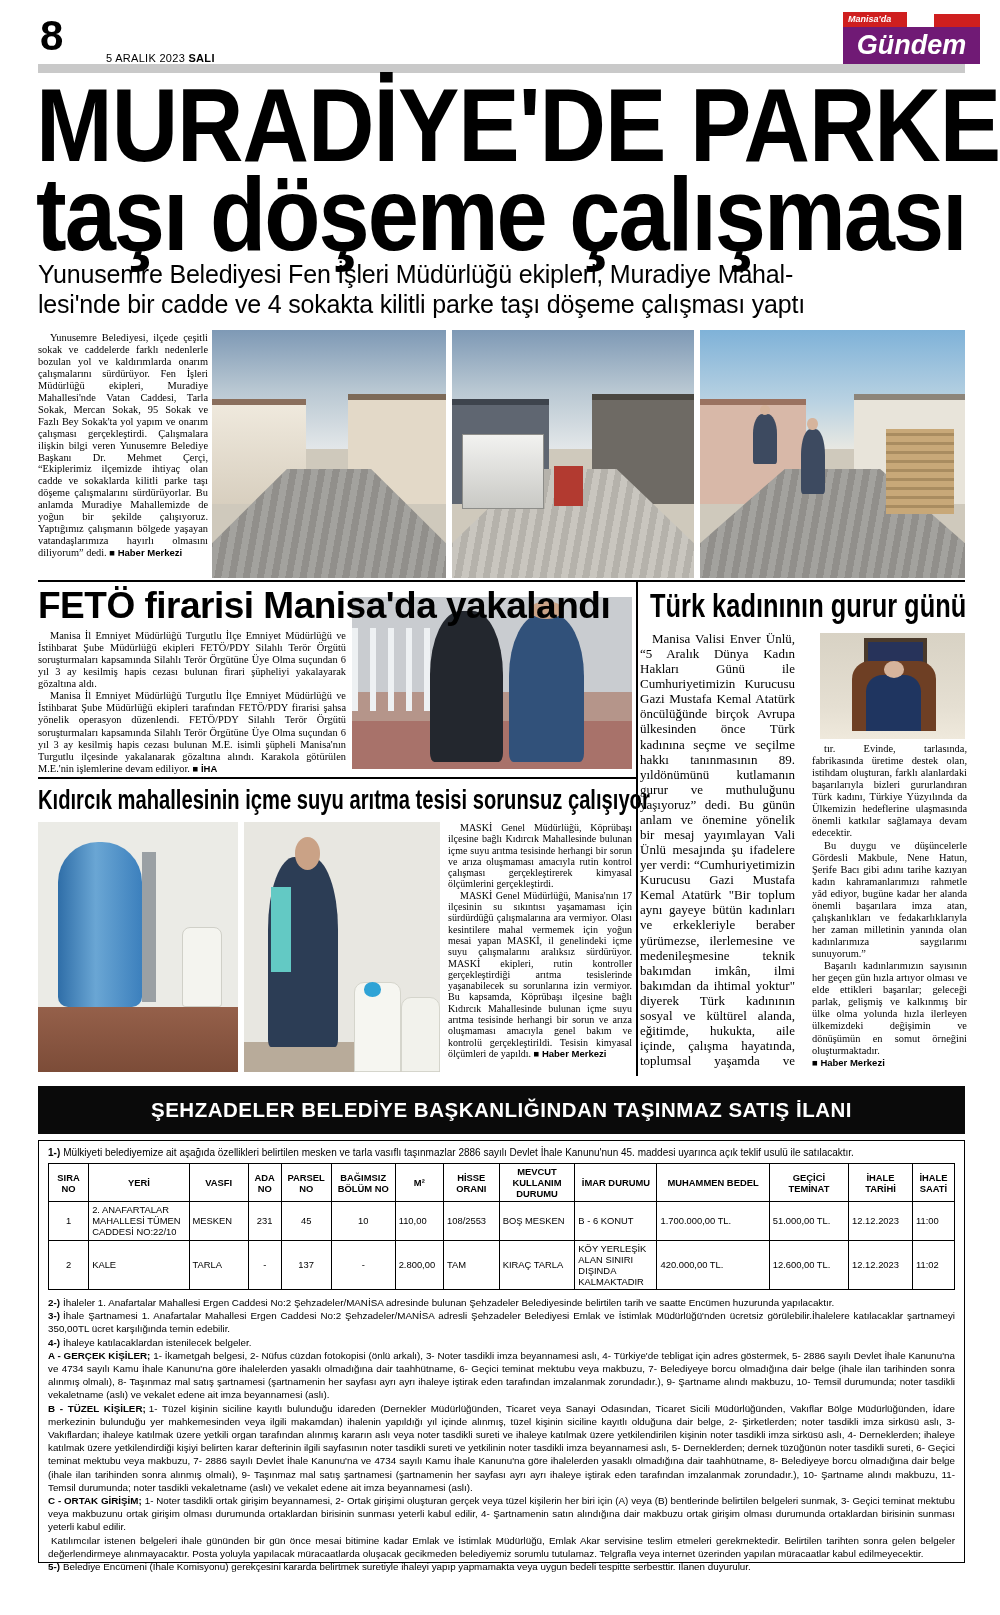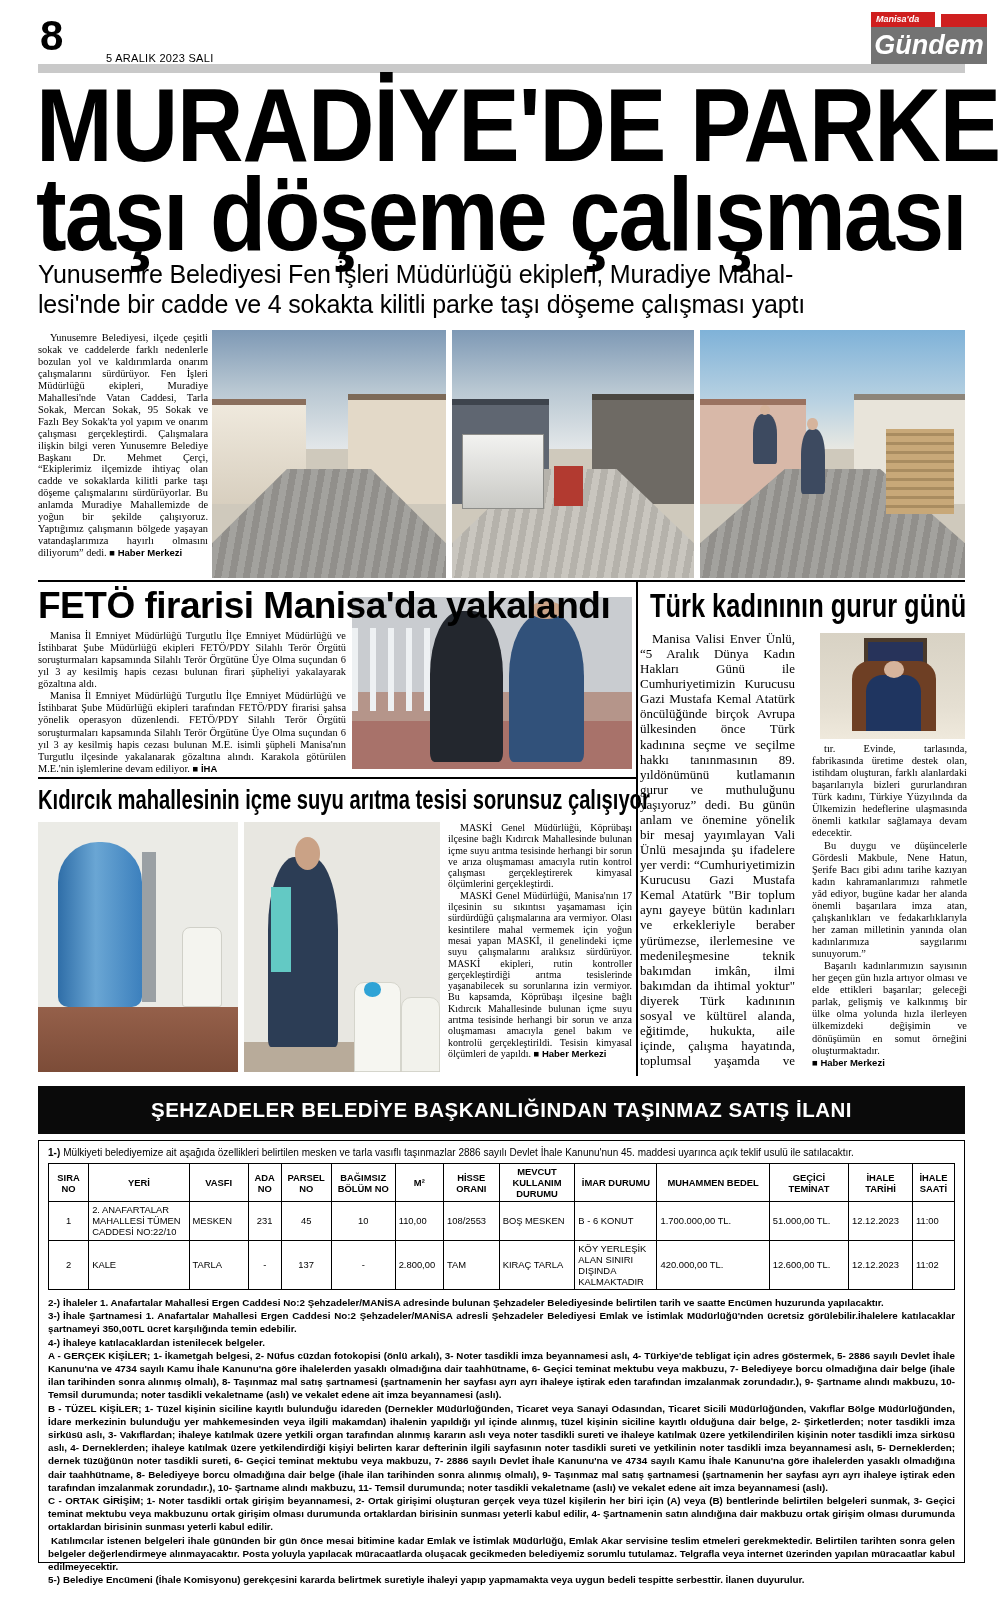--- a/index.html
+++ b/index.html
@@ -7,30 +7,30 @@
   .page {
     position: relative; width: 1000px; height: 1615px;
     background: #fff; color: #000; overflow: hidden;
     font-family: "Liberation Serif", serif;
   }
   .abs { position: absolute; }
 
   
   .pageno { left: 40px; top: 12px; font: bold 42px "Liberation Sans", sans-serif; }
   .dateline { left: 106px; top: 52px; font: 11px "Liberation Sans", sans-serif; letter-spacing: .3px; }
-  .dateline b { font-weight: normal; }
+  .dateline b { font-weight: bold; }
   .section-title { left: 0; right: 0; top: 22px; text-align: center;
     font: bold 31px "Liberation Serif", serif; letter-spacing: 1.5px; }
-  .logo { left: 843px; top: 12px; width: 116px; height: 52px; margin-left: 28px; }
+  .logo { left: 843px; top: 12px; width: 137px; height: 52px; }
   .logo .tagline { position: absolute; left: 0; top: 0; width: 64px; height: 15px;
     background: #cf1f1f; color: #fff; font: italic bold 9px "Liberation Sans", sans-serif;
     line-height: 15px; padding-left: 5px; }
   .logo .minibox { position: absolute; right: 0; top: 2px; width: 46px; height: 13px; background: #cf1f1f; }
   .logo .main { position: absolute; left: 0; top: 15px; right: 0; bottom: 0;
-    background: #737373; color: #fff; text-align: center;
+    background: #701a75; color: #fff; text-align: center;
     font: italic bold 27px "Liberation Sans", sans-serif; line-height: 36px; }
   .grayrule { left: 38px; top: 64px; width: 927px; height: 9px; background: #c9c9c9; }
 
   
   .hl { font-family: "Liberation Sans", sans-serif; font-weight: bold; white-space: nowrap;
     transform-origin: left top; line-height: 1; }
   .hl1 { left: 36px; top: 74px; font-size: 92px; letter-spacing: -1px; transform: scale(1,1.12); }
   .hl2 { left: 36px; top: 163px; font-size: 92px; letter-spacing: -2px; transform: scale(1,1.12); }
   .deck { left: 38px; top: 259px; width: 930px;
     font: 25px "Liberation Sans", sans-serif; line-height: 30px; letter-spacing: -0.2px; }
@@ -113,21 +113,21 @@
   .notice-box { left: 38px; top: 1140px; width: 927px; height: 423px; border: 1.6px solid #000;
     padding: 6px 9px 4px 9px; font-family: "Liberation Sans", sans-serif; }
   .notice-intro { font-size: 10px; margin-bottom: 5px; }
   .notice-intro b { margin-right: 3px; }
   table.sale { width: 100%; border-collapse: collapse; font-size: 9.4px; margin-bottom: 6px;
     font-family: "Liberation Sans", sans-serif; }
   table.sale th, table.sale td { border: 1.3px solid #000; padding: 2px 3px; vertical-align: middle; line-height: 1.18; }
   table.sale th { font-weight: bold; text-align: center; }
   table.sale td { text-align: left; }
   table.sale td.c-center { text-align: center; }
-  .clause { font-size: 9.8px; line-height: 13.2px; text-align: justify; font-weight: bold; }
+  .clause { font-size: 9.8px; line-height: 13.2px; text-align: justify; }
   .clause b { margin-right: 3px; }
 
   
   .footer { left: 38px; top: 1578px; width: 927px; height: 24px; background: #000; color: #fff;
     display: flex; justify-content: space-between; align-items: center; padding: 0 9px;
     font: bold 11.5px "Liberation Sans", sans-serif; }
 </style>
 </head>
 <body>
 

